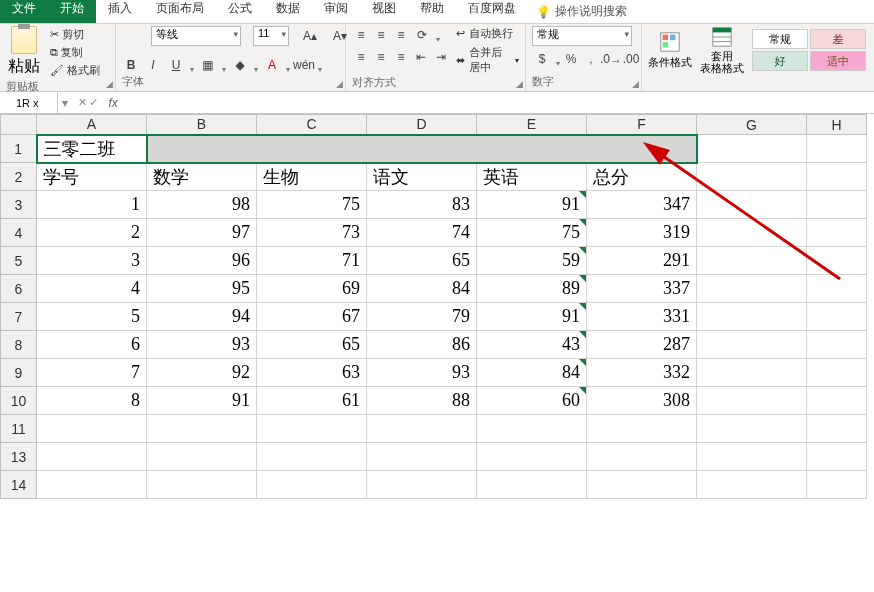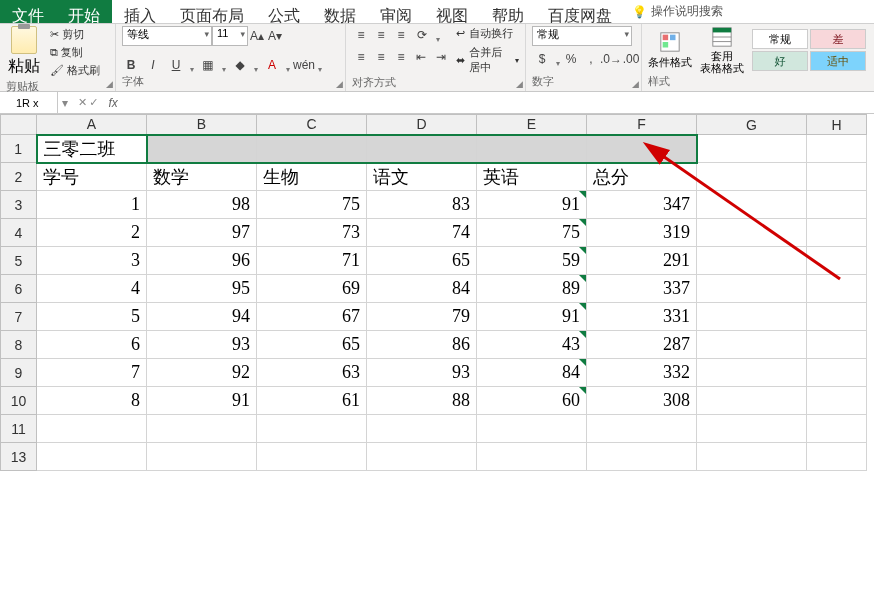--- a/index.html
+++ b/index.html
@@ -1,20 +1,20 @@
 <!DOCTYPE html>
 <html><head>
 <meta charset="utf-8">
 <style>
 * { box-sizing: border-box; margin: 0; padding: 0; }
 body { font-family: "Microsoft YaHei", Arial, sans-serif; font-size: 12px; background: #fff; overflow: hidden; width: 874px; height: 592px; }
 
 
 .tabs { display: flex; background: #fff; height: 24px; border-bottom: 1px solid #d0d0d0; }
-.tab { padding: 6px 12px; font-size: 16px; color: #333; cursor: pointer; }
+.tab { padding: 0 12px; font-size: 12px; color: #333; cursor: pointer; }
 .tab.file { background: #107c41; color: #fff; }
 .tab.active { background: #107c41; color: #fff; }
 .tab-search { display: flex; align-items: center; gap: 4px; color: #555; margin-left: 8px; }
 .bulb { font-size: 12px; }
 
 
 .ribbon { display: flex; background: #f3f2f1; height: 68px; border-bottom: 1px solid #c8c8c8; }
 .group { display: flex; flex-direction: column; justify-content: space-between; border-right: 1px solid #d8d8d8; padding: 2px 6px 0 6px; position: relative; }
 .group-label { text-align: left; font-size: 11px; color: #666; padding-bottom: 2px; }
 .group-content { display: flex; gap: 6px; align-items: flex-start; }
@@ -22,21 +22,21 @@
 
 
 .paste-big { display: flex; flex-direction: column; align-items: center; width: 36px; }
 .paste-icon { width: 26px; height: 28px; background: linear-gradient(#fff8e0, #ffecb0); border: 1px solid #d0c080; border-radius: 2px; position: relative; }
 .paste-icon::before { content: ""; position: absolute; top: -3px; left: 6px; width: 12px; height: 5px; background: #999; border-radius: 1px; }
 .paste-label { font-size: 16px; margin-top: 2px; }
 .clip-col { display: flex; flex-direction: column; gap: 1px; font-size: 11px; color: #333; }
 .clip-item { display: flex; align-items: center; gap: 3px; cursor: pointer; padding: 1px 2px; }
 
 
-.font-row1 { display: flex; gap: 0; align-items: center; }
+.font-row1 { display: flex; gap: 12px; align-items: center; margin-left: 29px; }
 .font-row2 { display: flex; gap: 4px; align-items: center; margin-top: 4px; }
 .combo { border: 1px solid #b8b8b8; background: #fff; height: 20px; font-size: 11px; padding: 0 14px 0 4px; position: relative; }
 .combo::after { content: "▾"; position: absolute; right: 2px; top: 2px; font-size: 9px; color: #666; }
 .font-name { width: 90px; }
 .font-size { width: 36px; }
 .btn-sm { width: 18px; height: 18px; border: none; background: transparent; font-size: 12px; color: #444; cursor: pointer; display: inline-flex; align-items: center; justify-content: center; }
 .btn-sm.with-dd { padding-right: 8px; width: 28px; position: relative; }
 .btn-sm.with-dd::after { content: "▾"; font-size: 8px; position: absolute; right: 0; bottom: 0; color: #777; }
 
 
@@ -50,21 +50,21 @@
 
 
 .styles-content { display: flex; gap: 8px; align-items: center; }
 .sty-btn { display: flex; flex-direction: column; align-items: center; font-size: 11px; gap: 2px; }
 .cf-icon, .tf-icon { width: 22px; height: 22px; }
 .style-gallery { display: grid; grid-template-columns: 56px 56px; grid-template-rows: 20px 20px; gap: 2px; }
 .style-cell { border: 1px solid #ccc; font-size: 11px; display: flex; align-items: center; justify-content: center; }
 .sc-normal { background: #fff; }
 .sc-bad { background: #f8d7da; color: #842029; }
 .sc-good { background: #d1e7dd; color: #0f5132; }
-.sc-neutral { background: #7dd3fc; color: #664d03; }
+.sc-neutral { background: #f9a8d4; color: #664d03; }
 
 
 .fx-row { display: flex; align-items: center; height: 22px; border-bottom: 1px solid #c8c8c8; background: #fff; }
 .name-box { width: 58px; border: none; border-right: 1px solid #c8c8c8; font-size: 11px; padding: 0 16px; height: 100%; }
 .fx-btns { display: flex; gap: 2px; padding: 0 6px; color: #888; }
 .fx-btn { font-size: 11px; cursor: pointer; }
 .fx-label { font-style: italic; font-size: 12px; color: #666; margin-left: 4px; }
 .fx-input { flex: 1; border: none; height: 100%; padding: 0 4px; }
 
 
@@ -235,21 +235,20 @@
         <span style="white-space:pre-line;text-align:center;line-height:1.1">套用
 表格格式</span>
       </div>
       <div class="style-gallery">
         <div class="style-cell sc-normal">常规</div>
         <div class="style-cell sc-bad">差</div>
         <div class="style-cell sc-good">好</div>
         <div class="style-cell sc-neutral">适中</div>
       </div>
     </div>
-    <div class="group-label">样式</div>
   </div>
 </div>
 
 <div class="fx-row">
   <input class="name-box" value="1R x 6C" style="">
   <div style="width:14px;text-align:center;color:#888;cursor:pointer">▾</div>
   <div class="fx-btns">
     <span class="fx-btn">✕</span>
     <span class="fx-btn">✓</span>
   </div>
@@ -407,20 +406,31 @@
           <th class="rowh">13</th>
           <td></td>
           <td></td>
           <td></td>
           <td></td>
           <td></td>
           <td></td>
           <td></td>
           <td></td>
         </tr>
+  <tr>
+          <th class="rowh">14</th>
+          <td></td>
+          <td></td>
+          <td></td>
+          <td></td>
+          <td></td>
+          <td></td>
+          <td></td>
+          <td></td>
+        </tr>
 </tbody>
     </table>
 
 <svg class="arrow-svg" width="874" height="300">
   <defs>
         <marker id="ah" markerWidth="10" markerHeight="10" refX="2" refY="3" orient="auto">
     <path d="M0,0 L0,6 L9,3 z" fill="#d00000"></path>
         </marker>
       </defs>
   <line x1="840" y1="165" x2="660" y2="40" stroke="#d00000" stroke-width="3" marker-end="url(#ah)"></line>

